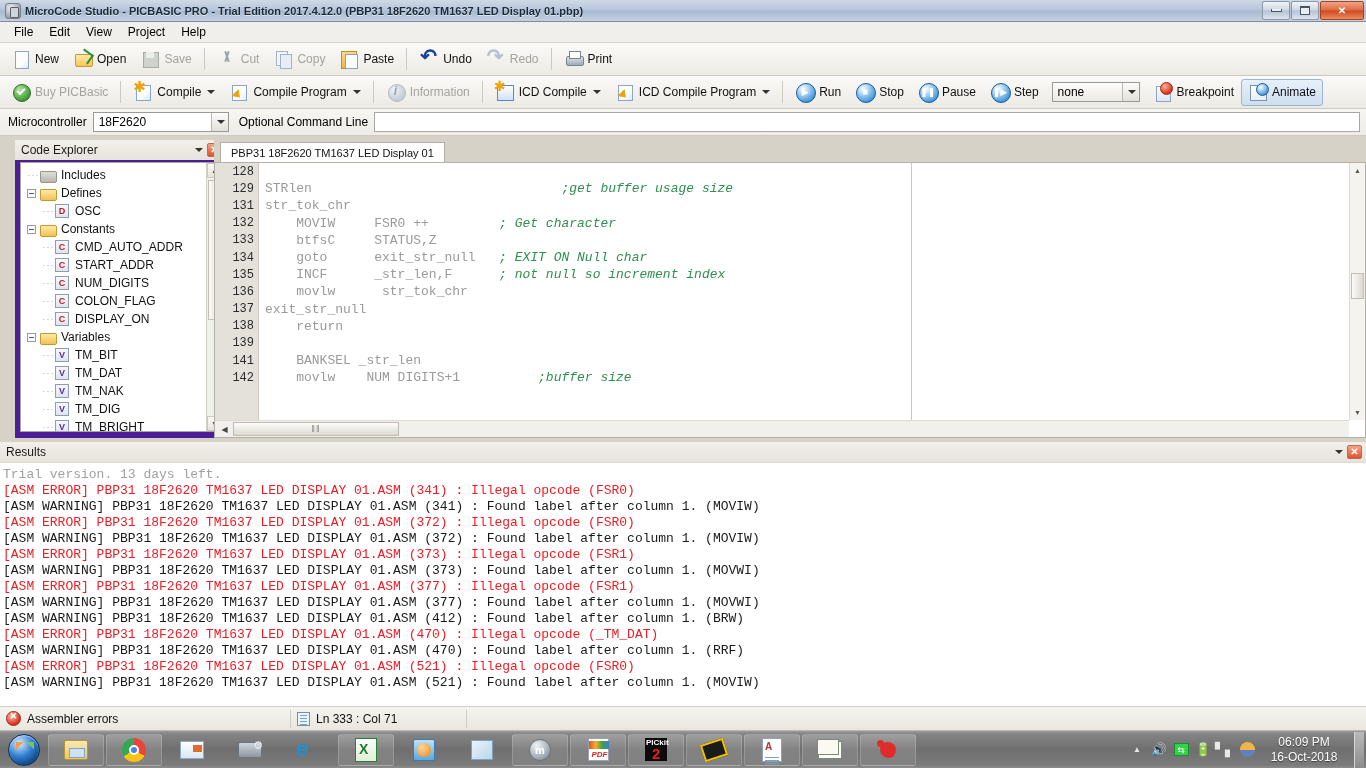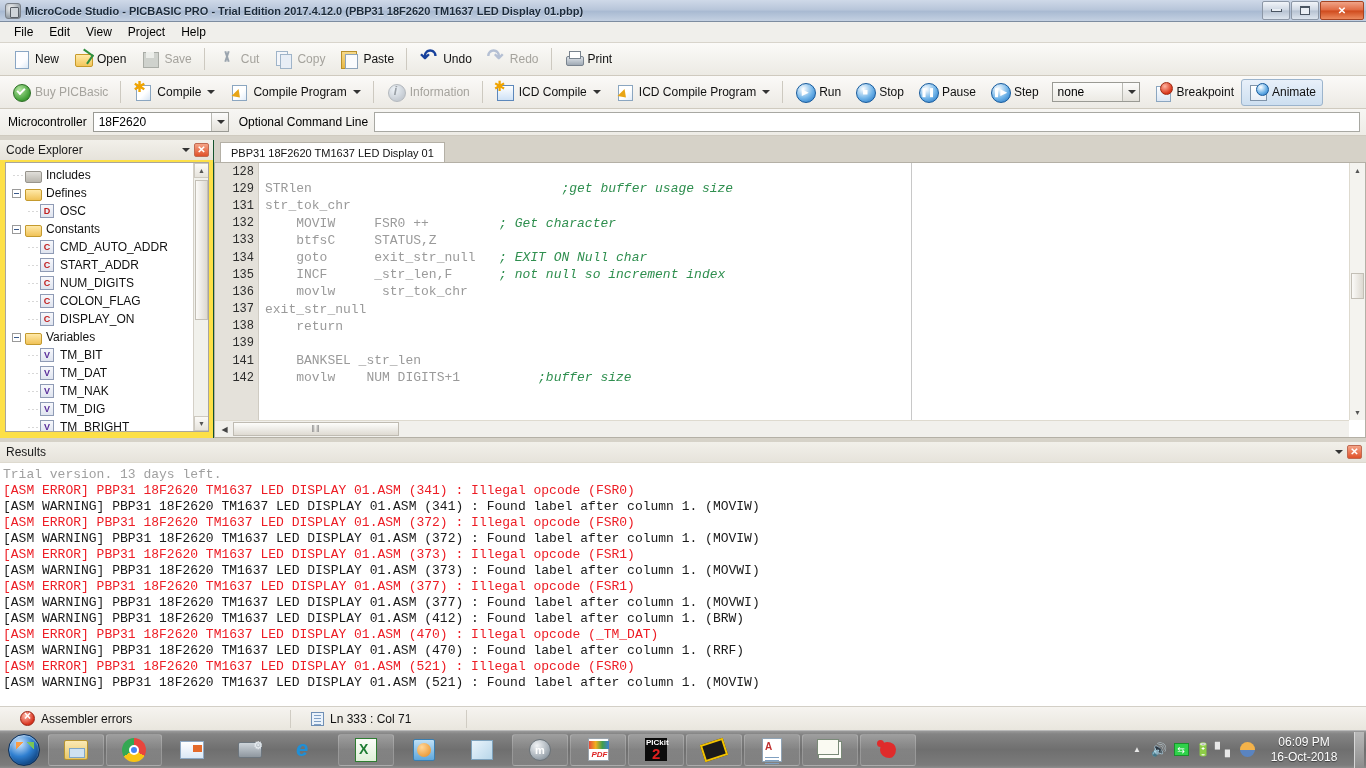--- a/index.html
+++ b/index.html
@@ -224,22 +224,22 @@
 
   
   .lbl { font-size: 12px; color: #000; margin: 0 6px 0 4px; white-space: nowrap; }
   .txtinput {
     height: 20px; border: 1px solid #a8a8a2; background: #fff; padding: 0 4px;
     font-size: 12px; flex: 1;
   }
 
   
   .ce-panel {
-    position: absolute; left: 0; top: 140px; width: 214px; height: 298px;
-    background: #fde047; border-right: 1px solid #14532d;
+    position: absolute; left: 15px; top: 140px; width: 214px; height: 298px;
+    background: #4c1d95; border-right: 3px solid #14532d;
   }
   .ce-head {
     height: 20px; display: flex; align-items: center; padding-left: 6px;
     font-size: 12px; color: #1a1a1a;
     background: linear-gradient(to bottom,#f2f0ea,#e6e3db);
   }
   .ce-head .hcaret { margin-left:auto; }
   .panel-close {
     width: 15px; height: 14px; margin: 0 4px; border: 1px solid #c06a52; border-radius: 2px;
     background: linear-gradient(to bottom,#f5a487,#e0512a);
@@ -374,21 +374,21 @@
   .rline.warn { color: #1a1a1a; }
   .rline.info { color: #a0a0a0; }
 
   
   .statusbar {
     position:absolute; left:0; top:706px; width:1366px; height:24px;
     background: linear-gradient(to bottom,#f6f4f0,#e9e6de);
     border-top: 1px solid #d3cfc6;
     display:flex; align-items:center;
   }
-  .sb-cell { display:flex; align-items:center; height:24px; padding:0 20px; font-size:12px; color:#111; }
+  .sb-cell { display:flex; align-items:center; height:24px; padding:0 6px; font-size:12px; color:#111; }
   .sb-div { width:1px; height:18px; background:#d0ccc3; }
   .err-ico {
     width:15px;height:15px;border-radius:50%; margin-right:6px;
     background:radial-gradient(circle at 35% 30%, #ffb9a8, #d8331f 70%);
     border:1px solid #9c2414; position:relative;
   }
   .err-ico::after{
     content:"\00D7"; position:absolute; left:0;right:0;top:-3px; text-align:center;
     color:#fff;font-size:12px;font-weight:bold;
   }

